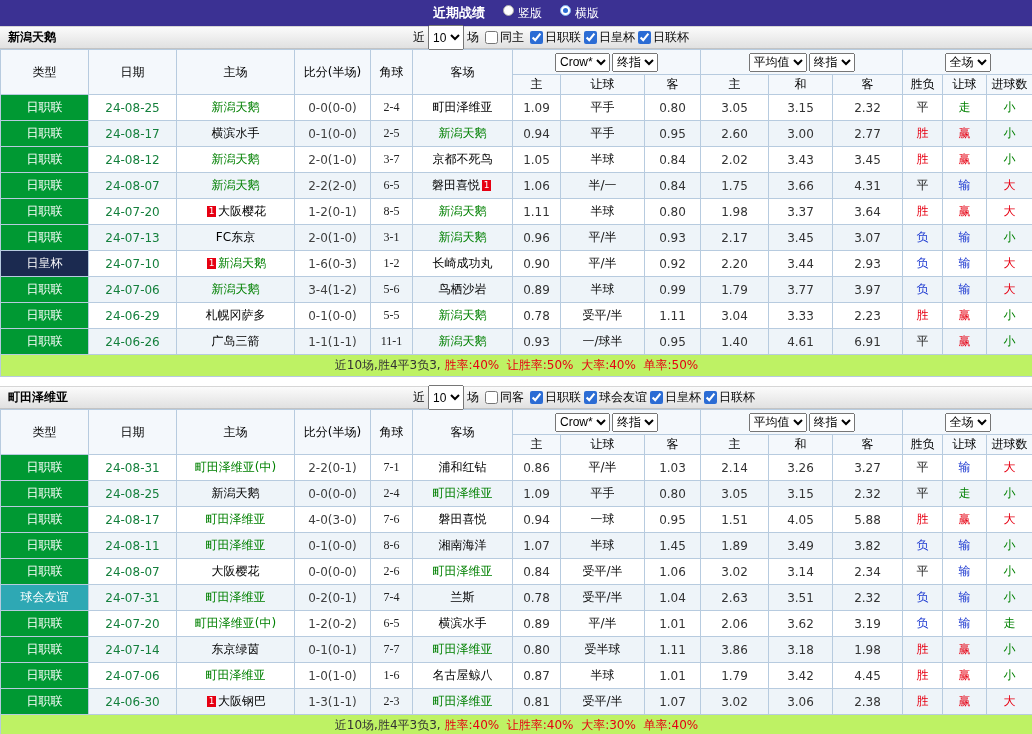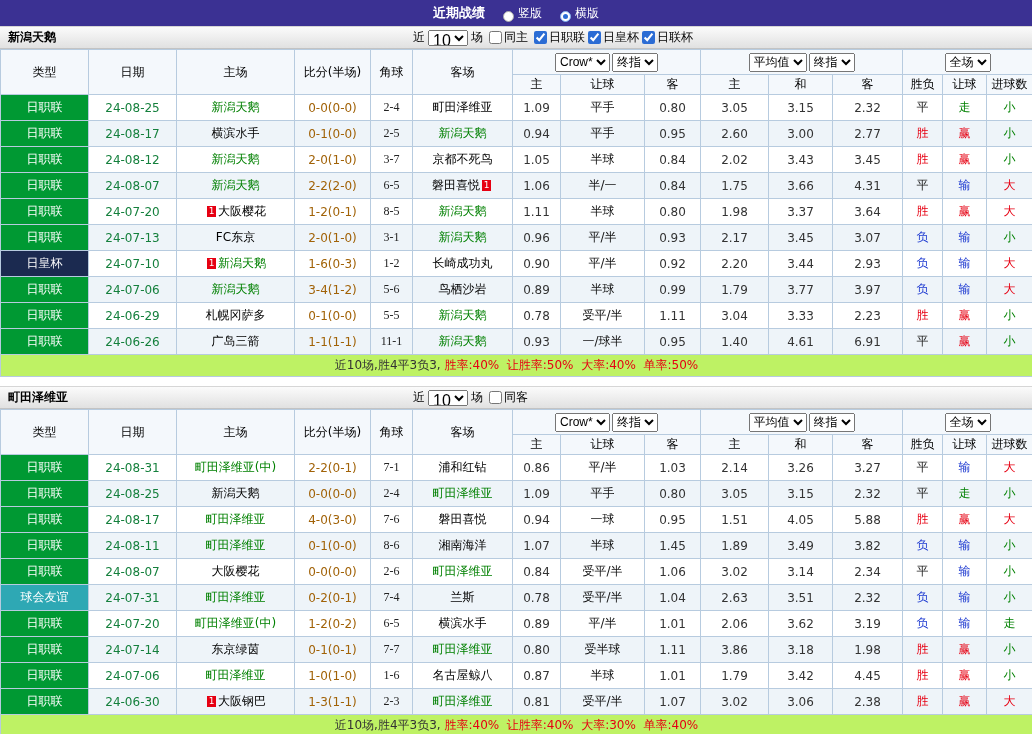--- a/index.html
+++ b/index.html
@@ -15,21 +15,21 @@
   .topbar {
     height:26px;
     background:#3b3193;
     display:flex;
     align-items:center;
     justify-content:center;
     gap:18px;
     color:#fff;
   }
   .topbar .title { font-weight:bold; font-size:13px; }
-  .radio-opt { display:inline-flex; align-items:flex-end; gap:4px; cursor:pointer; }
+  .radio-opt { display:inline-flex; align-items:flex-start; gap:4px; cursor:pointer; }
   .rdot {
     width:11px; height:11px; border-radius:50%;
     background:#fff; border:1px solid #aaa;
     display:inline-block; position:relative;
   }
   .rdot.sel { border-color:#7fb0f0; }
   .rdot.sel::after {
     content:''; position:absolute; left:2px; top:2px;
     width:5px; height:5px; border-radius:50%; background:#2b6cd4;
   }
@@ -43,21 +43,21 @@
     border-bottom:1px solid #c3c3c3;
     display:flex;
     align-items:center;
     padding-left:8px;
   }
   .sec-title { font-weight:bold; }
   .filters {
     position:absolute; left:413px; top:0; height:100%;
     display:flex; align-items:center; gap:3px; white-space:nowrap;
   }
-  .filters select { font-size:16px; height:16px; padding:0; }
+  .filters select { font-size:12px; height:25px; padding:0; }
   .chk { display:inline-flex; align-items:center; gap:1px; cursor:pointer; }
   .chk input { margin:0 1px 0 3px; width:13px; height:13px; accent-color:#2b6cd4; }
   
   table { border-collapse:collapse; width:1032px; table-layout:fixed; }
   th, td {
     border:1px solid #b7cbdf;
     text-align:center;
     padding:0;
     overflow:hidden;
     white-space:nowrap;
@@ -66,21 +66,21 @@
   thead tr.sub th { height:20px; }
   thead select { font-size:12px; height:19px; padding:0; margin:0 1px; }
   tbody td { height:26px; background:#fff; }
   tbody tr:nth-child(even) td { background:#eef4f9; }
   td.type { color:#fff; }
   td.type.j1 { background:#009933; }
   td.type.cup { background:#1b2a50; }
   td.type.fr  { background:#2ea8b4; }
   td.date { color:#15803d; }
   .green { color:#008000; }
-  td.score { color:#a16207; }
+  td.score { color:#404040; }
   td.corner { color:#222;font-family:Liberation Serif, serif; }
   td.odd { color:#333; }
   td.hcap { color:#111; }
   .c-r { color:#e60012; } .c-b { color:#1e3ad1; }
   .c-g { color:#008000; } .c-k { color:#222; }
   .rc {
     display:inline-block;
     background:#e60012; color:#fff;
     font-size:9px; line-height:11px; width:9px;
     margin:0 2px; vertical-align:1px; text-align:center;
@@ -352,20 +352,21 @@
   <div class="sec-head">
     <span class="sec-title">町田泽维亚</span>
     <div class="filters">
       <span>近</span>
       <select><option>10</option></select>
       <span>场</span>
       <label class="chk">
         <input type="checkbox" style="">
         <span>同客</span>
       </label>
+      <span class="lf"><label class="chk"><input type="checkbox" checked="" style="">日职联</label><label class="chk"><input type="checkbox" checked="" style="">球会友谊</label><label class="chk"><input type="checkbox" checked="" style="">日皇杯</label><label class="chk"><input type="checkbox" checked="" style="">日联杯</label></span>
     </div>
   </div>
   <table>
     <colgroup>
       <col style="width:88px">
         <col style="width:88px">
         <col style="width:118px">
         <col style="width:76px">
         <col style="width:42px">
         <col style="width:100px">

